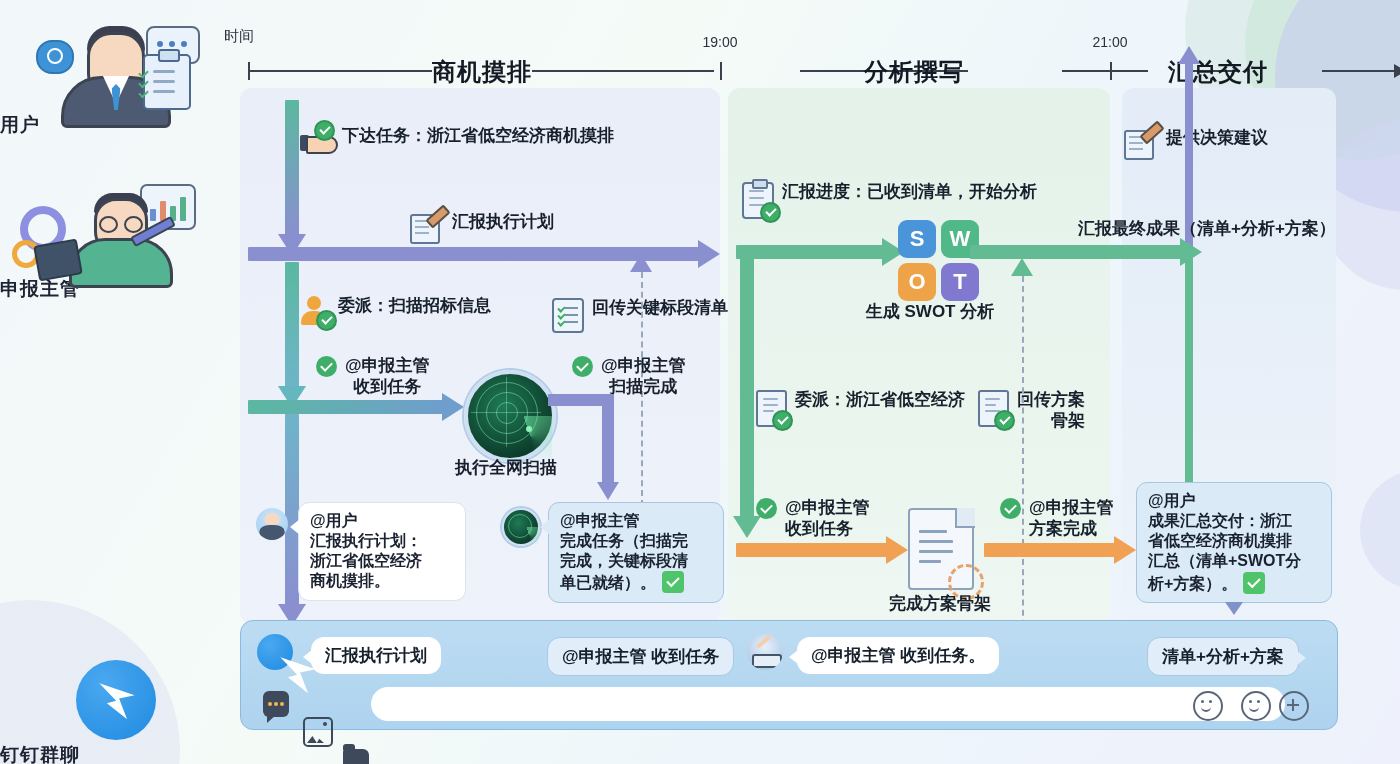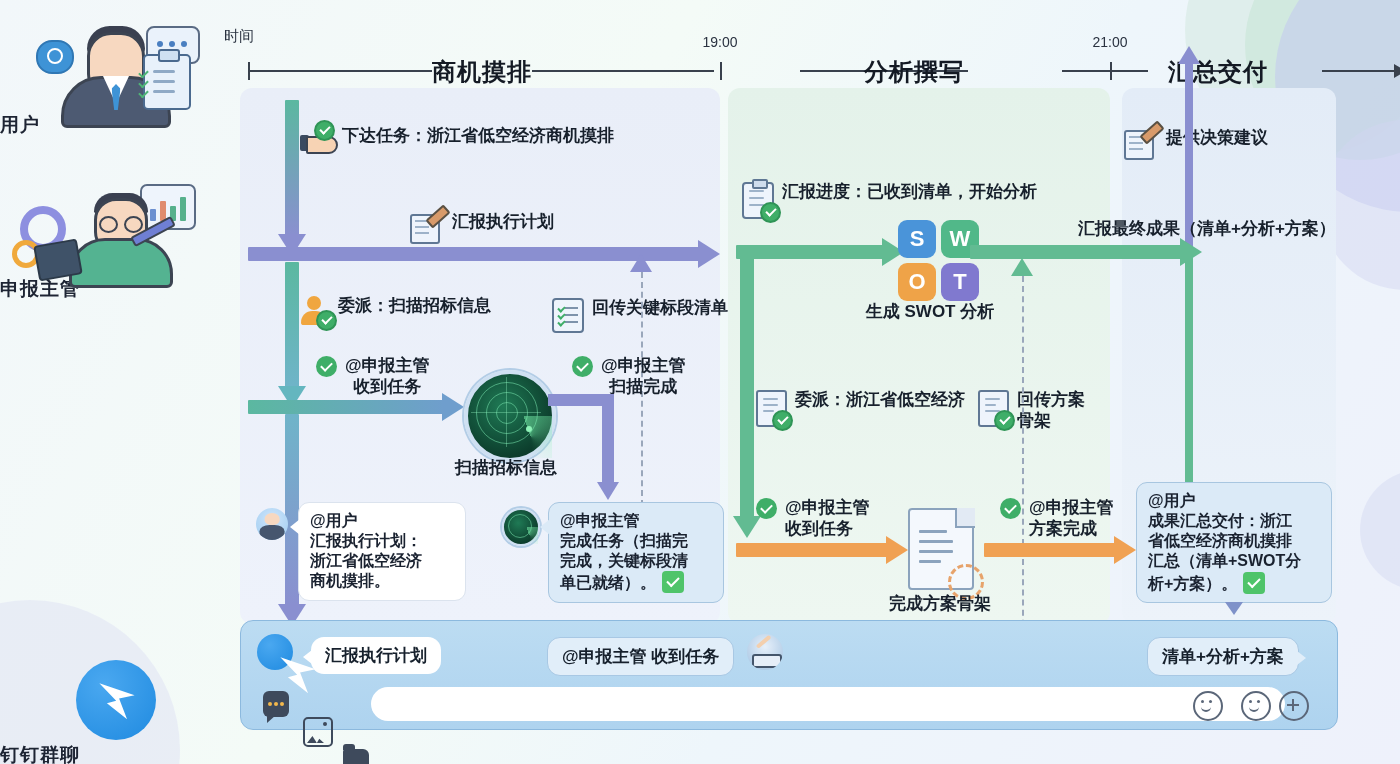--- a/index.html
+++ b/index.html
@@ -385,21 +385,21 @@
 
   <div class="radar" style="left:464px;top:370px;width:84px;height:84px">
     <div class="ring" style="left:8px;top:8px;width:60px;height:60px"></div>
     <div class="ring" style="left:18px;top:18px;width:40px;height:40px"></div>
     <div class="ring" style="left:28px;top:28px;width:20px;height:20px"></div>
     <div class="cross" style="left:3px;top:38px;width:70px;height:1px"></div>
     <div class="cross2" style="left:38px;top:3px;width:1px;height:70px"></div>
     <div class="sweep"></div>
     <div class="dot" style="left:58px;top:52px"></div>
   </div>
-  <div class="nodecap" style="left:506px;top:456px">扫描招标信息</div>
+  <div class="nodecap" style="left:506px;top:456px">执行全网扫描</div>
 
   <div class="lab" style="left:572px;top:356px">
     <span class="chk-badge"></span>
     <span class="tx ctr"><span>@申报主管</span><br><span>扫描完成</span></span>
   </div>
 
   <div style="position:absolute;left:548px;top:394px;width:66px;height:12px;background:#8a8fd0"></div>
   <div style="position:absolute;left:602px;top:394px;width:12px;height:90px;background:#8a8fd0"></div>
   <div class="up-tri" style="left:597px;top:482px;border-top:18px solid #8a8fd0;border-left:11px solid transparent;border-right:11px solid transparent"></div>
 
@@ -467,21 +467,21 @@
     <span class="tx">委派：浙江省低空经济</span>
   </div>
 
   <div class="lab" style="left:978px;top:390px">
     <span class="ic-doc">
       <i style="top:6px;width:15px"></i>
         <i style="top:12px;width:11px"></i>
         <i style="top:18px;width:15px"></i>
       <span class="ic-chk" style="left:14px;top:18px"></span>
     </span>
-    <span class="tx ctr" style="text-align:left"><span>回传方案</span><br><span>骨架</span></span>
+    <span class="tx ctr" style="text-align:right"><span>回传方案</span><br><span>骨架</span></span>
   </div>
 
   <div class="dashed-v" style="left:1022px;top:276px;height:370px"></div>
   <div class="up-tri" style="left:1011px;top:258px;border-bottom:18px solid #62bb92"></div>
 
   <div class="h-arrow" style="left:736px;top:543px;width:172px">
     <div class="shaft" style="width:152px;background:#f0a153"></div>
     <div class="head" style="left:150px;border-left:22px solid #f0a153"></div>
   </div>
   <div class="lab" style="left:756px;top:498px">
@@ -541,20 +541,23 @@
   <div class="dock">
     <div class="dock-row">
       <div class="dt" style="left:16px;top:13px;width:36px;height:36px;transform:none"></div>
       <div class="pill white" style="left:70px;top:16px">
         <span class="tail"></span><span>汇报执行计划</span>
       </div>
       <div class="pill soft" style="left:306px;top:16px">
         <span>@申报主管 收到任务</span>
       </div>
       <div class="avatar av-writer" style="left:506px;top:13px;width:36px;height:36px"></div>
+      <div class="pill white" style="left:556px;top:16px">
+        <span class="tail"></span><span>@申报主管 收到任务。</span>
+      </div>
       <div class="pill soft" style="left:906px;top:16px">
         <span class="tailr"></span><span>清单+分析+方案</span>
       </div>
     </div>
 
     <div class="dockicon di-chat" style="left:22px;top:70px">
         <i style="left:5px"></i>
         <i style="left:11px"></i>
         <i style="left:17px"></i>
       </div>

